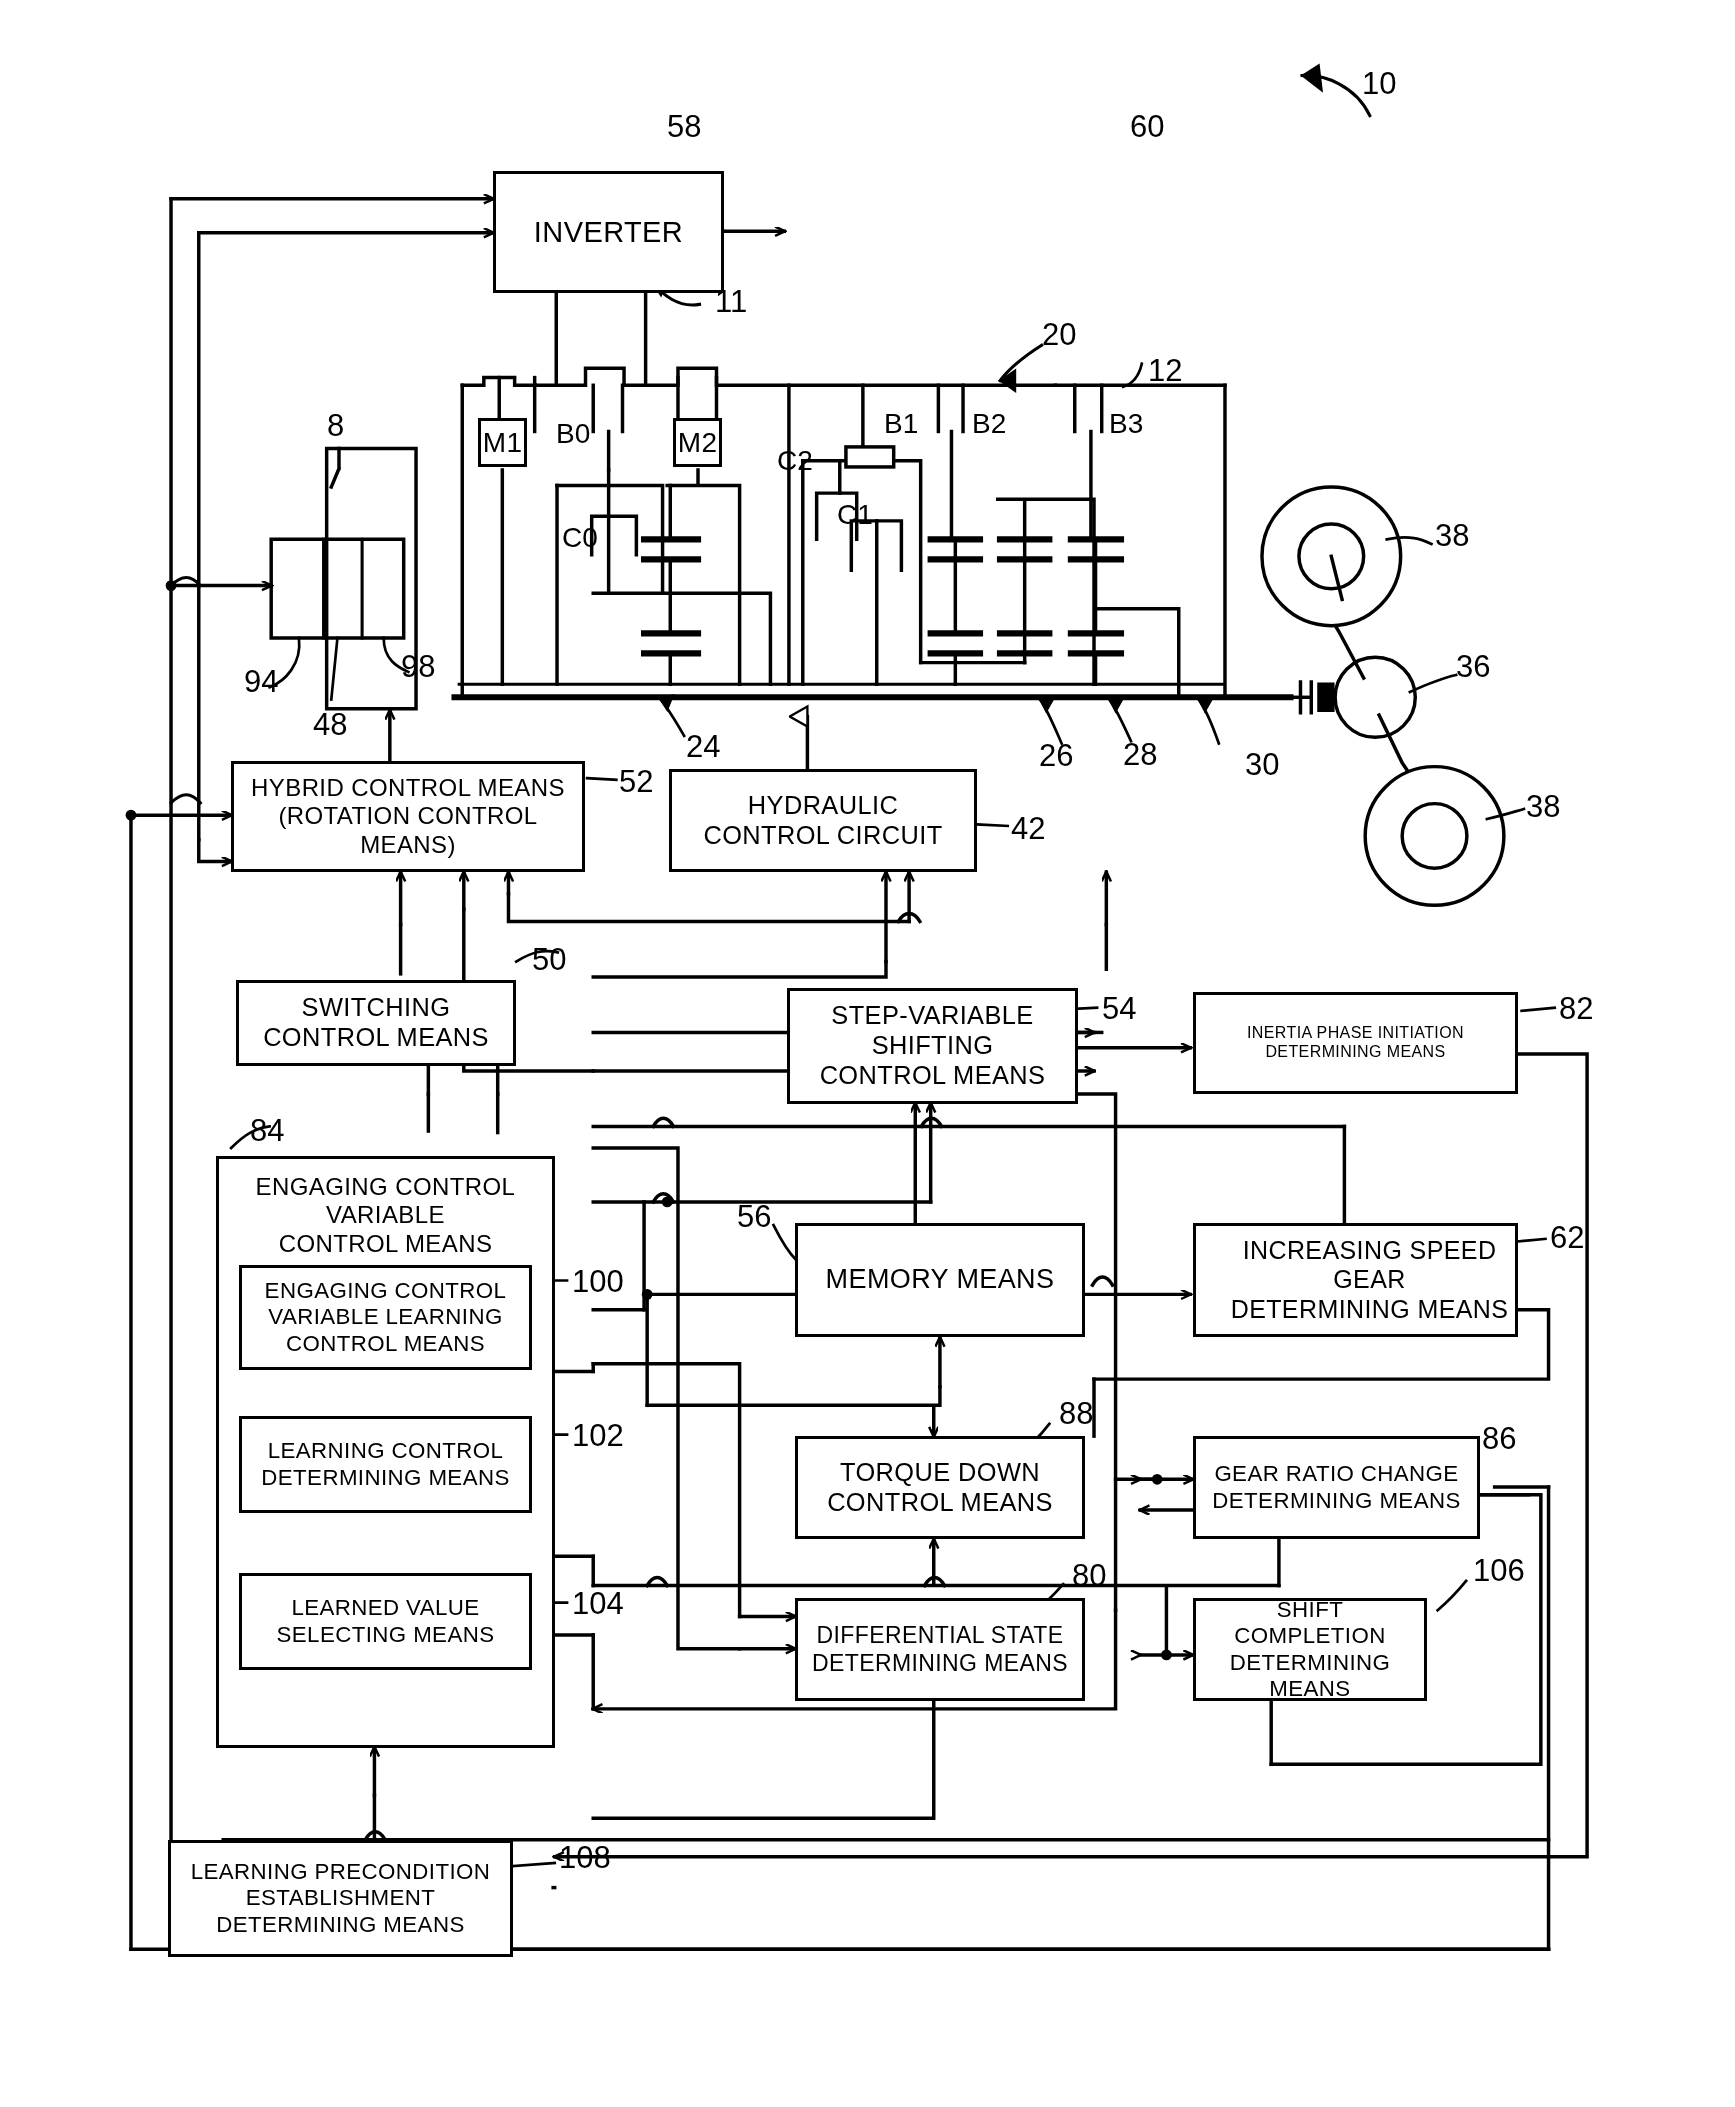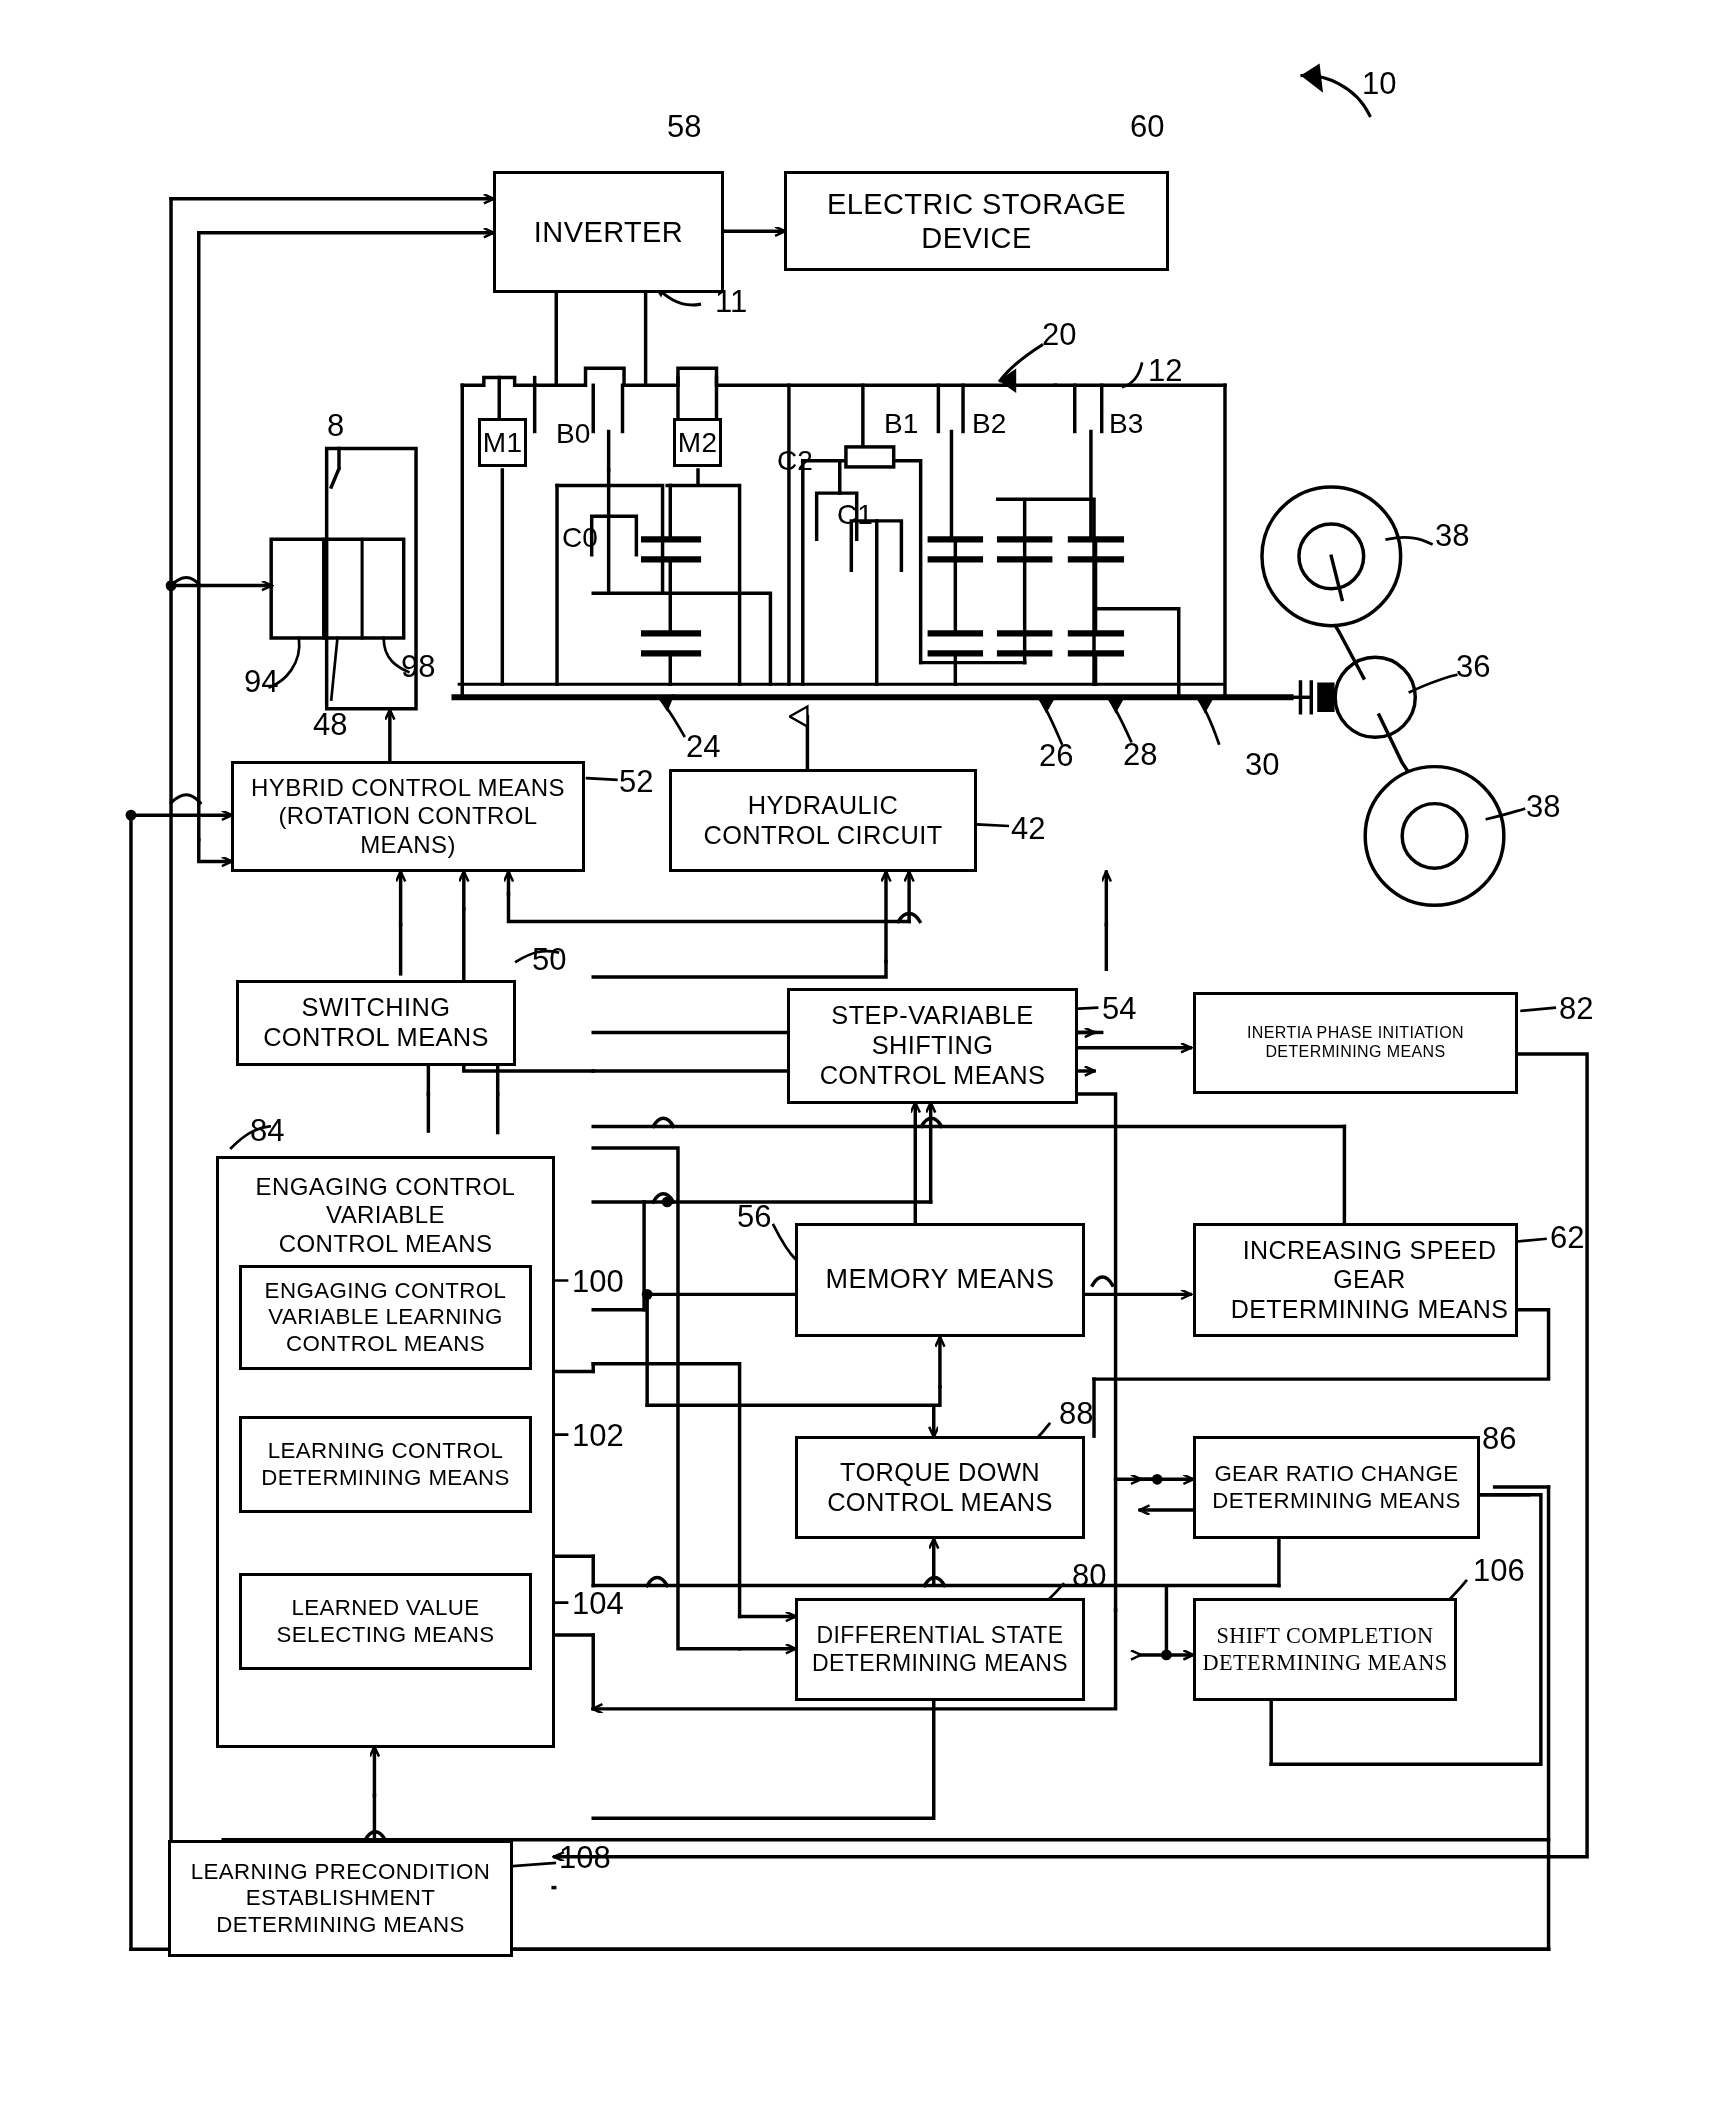--- a/index.html
+++ b/index.html
@@ -331,23 +331,20 @@
       <path d="M290,2388 L290,2530"></path>
 
       <path d="M720,2450 L718,2450"></path>
     </g>
   </svg>
 
   <div class="blk" style="left:493px;top:171px;width:231px;height:122px;font-size:29px;">
     <span>INVERTER</span>
   </div>
 
-  <div class="blk" style="left:784px;top:171px;width:385px;height:100px;font-size:29px;">
-    <span>ELECTRIC STORAGE DEVICE</span>
-  </div>
 
   <div class="blk" style="left:478px;top:418px;width:49px;height:49px;font-size:28px;border-width:3.9px;">
     <span>M1</span>
   </div>
   <div class="blk" style="left:673px;top:418px;width:49px;height:49px;font-size:28px;border-width:3.9px;">
     <span>M2</span>
   </div>
 
   <div class="gl" style="left:556px;top:418px;">B0</div>
   <div class="gl" style="left:884px;top:408px;">B1</div>
@@ -438,21 +435,21 @@
   <div class="blk" style="left:1193px;top:1436px;width:287px;height:103px;font-size:22.3px;">
     <span>GEAR RATIO CHANGE<br>DETERMINING MEANS</span>
   </div>
   <div class="num" style="left:1482px;top:1421px;">86</div>
 
   <div class="blk" style="left:795px;top:1598px;width:290px;height:103px;font-size:23px;">
     <span>DIFFERENTIAL STATE<br>DETERMINING MEANS</span>
   </div>
   <div class="num" style="left:1072px;top:1558px;">80</div>
 
-  <div class="blk" style="left:1193px;top:1598px;width:264px;height:103px;font-size:22.3px;font-family:Liberation Serif, serif;">
+  <div class="blk" style="left:1193px;top:1598px;width:234px;height:103px;font-size:22.3px;">
     <span>SHIFT COMPLETION<br>DETERMINING MEANS</span>
   </div>
   <div class="num" style="left:1473px;top:1553px;">106</div>
 
   <div class="blk" style="left:168px;top:1840px;width:345px;height:117px;font-size:22.3px;">
     <span>LEARNING PRECONDITION<br>ESTABLISHMENT<br>DETERMINING MEANS</span>
   </div>
   <div class="num" style="left:559px;top:1840px;">108</div>
 
 </div>

